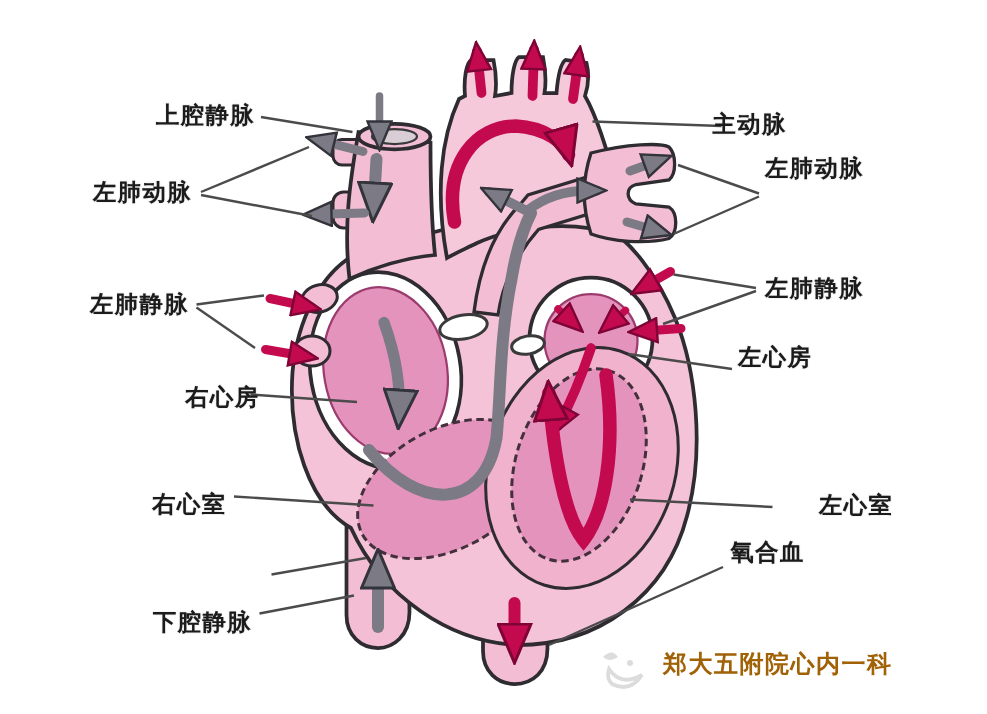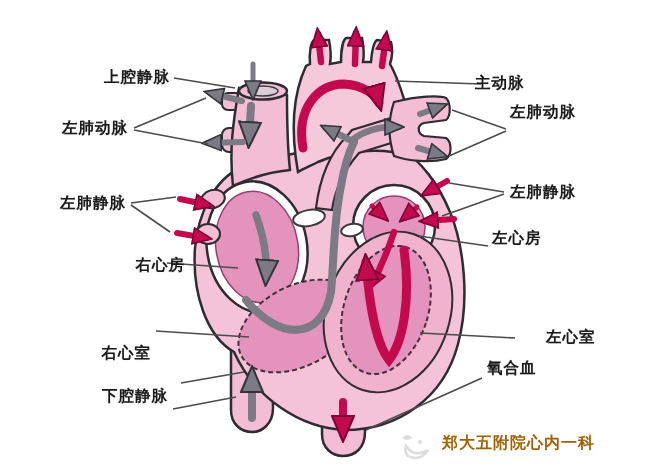--- a/index.html
+++ b/index.html
@@ -132,23 +132,23 @@
       <line x1="504" y1="194" x2="442" y2="216"></line>
       <line x1="488" y1="246" x2="419" y2="236"></line>
       <line x1="515" y1="338" x2="420" y2="333"></line>
       <line x1="482" y1="378" x2="366" y2="430"></line>
     </g>
   </svg>
 
   <div class="lbl right-align" style="right:488px;top:69px">上腔静脉</div>
   <div class="lbl right-align" style="right:530px;top:120px">左肺动脉</div>
   <div class="lbl right-align" style="right:532px;top:195px">左肺静脉</div>
-  <div class="lbl right-align" style="right:473px;top:257px">右心房</div>
-  <div class="lbl right-align" style="right:507px;top:345px">右心室</div>
-  <div class="lbl right-align" style="right:490px;top:388px">下腔静脉</div>
+  <div class="lbl right-align" style="right:485px;top:257px">右心房</div>
+  <div class="lbl right-align" style="right:507px;top:328px">右心室</div>
+  <div class="lbl right-align" style="right:490px;top:407px">下腔静脉</div>
 
   <div class="lbl" style="left:475px;top:75px">主动脉</div>
   <div class="lbl" style="left:510px;top:104px">左肺动脉</div>
   <div class="lbl" style="left:510px;top:184px">左肺静脉</div>
   <div class="lbl" style="left:492px;top:230px">左心房</div>
   <div class="lbl" style="left:546px;top:329px">左心室</div>
   <div class="lbl" style="left:487px;top:360px">氧合血</div>
 
   <svg id="wm-logo" width="40" height="34" viewBox="0 0 40 34">
     <path d="M4,8 Q10,2 14,8 Q8,12 4,8 Z" fill="#dcdcdc"></path>

